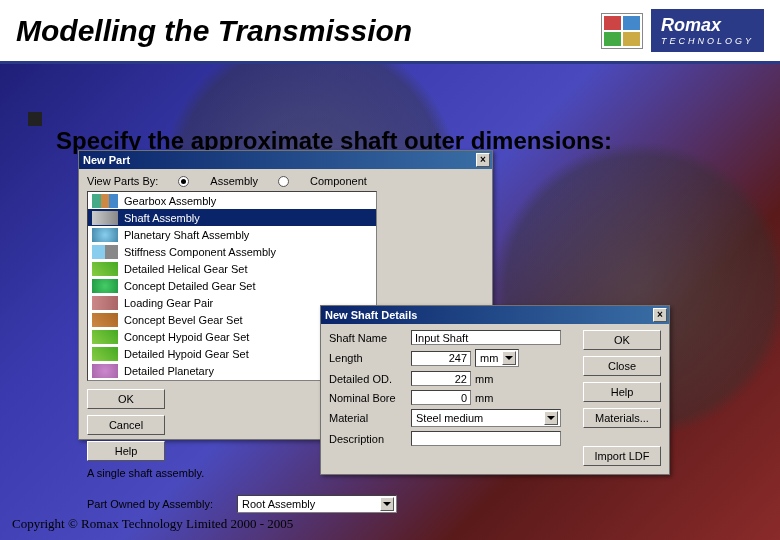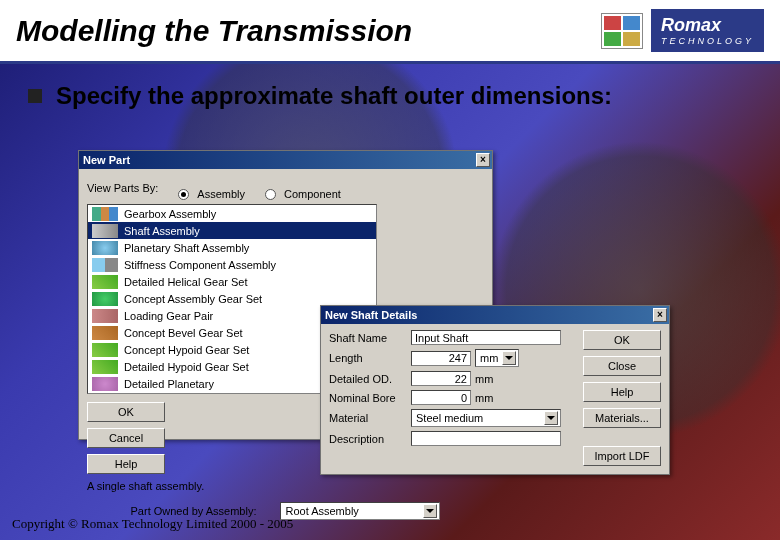--- a/index.html
+++ b/index.html
@@ -28,37 +28,37 @@
     display: grid; grid-template-columns: 1fr 1fr; grid-template-rows: 1fr 1fr; gap: 2px; padding: 2px;
   }
   .logo-grid span:nth-child(1){background:#c44;} .logo-grid span:nth-child(2){background:#48c;}
   .logo-grid span:nth-child(3){background:#4a4;} .logo-grid span:nth-child(4){background:#ca4;}
   .logo-text { color: #fff; background:#2b3a87; padding:6px 10px; font-style:italic; font-weight:bold; font-size:18px; }
   .logo-text small { display:block; font-size:9px; letter-spacing:3px; font-weight:normal; }
   .subtitle-row {
     position: absolute; top: 82px; left: 28px; display: flex; align-items: center; gap: 14px;
   }
   .bullet { width: 14px; height: 14px; background: #222; }
-  .subtitle { font-size: 24px; font-weight: bold; color: #000; background: rgba(255,255,255,.0); }
+  .subtitle { font-size: 24px; font-weight: bold; color: #000; background: rgba(255,255,255,.0); margin-top: 45px; }
   .dialog {
     position: absolute; background: #d4d0c8; border: 1px solid #737373;
     box-shadow: 2px 2px 4px rgba(0,0,0,.4);
     font-family: Tahoma, sans-serif; font-size: 11px;
   }
   .dlg1 { top: 150px; left: 78px; width: 415px; height: 290px; }
   .dlg2 { top: 305px; left: 320px; width: 350px; height: 170px; }
   .titlebar {
     background: linear-gradient(90deg, #0a246a, #3a6ea5);
     color: #fff; height: 18px; display: flex; align-items: center; justify-content: space-between;
     padding: 0 2px 0 4px; font-weight: bold; font-size: 11px;
   }
   .closebtn { width: 14px; height: 14px; background: #d4d0c8; border:1px solid #fff; border-right-color:#555; border-bottom-color:#555; color:#000; font-size:10px; text-align:center; line-height:11px; cursor:pointer; }
   .dlg-body { padding: 6px 8px; }
   .radio-row { display:flex; align-items:center; gap:20px; margin-bottom:4px; }
-  .radio-row label { display:flex; align-items:center; gap:8px;margin-top:13px; }
+  .radio-row label { display:flex; align-items:center; gap:21px; }
   .radio { width:11px; height:11px; border:1px solid #555; border-radius:50%; background:#fff; display:inline-block; position:relative; }
   .radio.checked::after{content:""; position:absolute; width:5px; height:5px; background:#000; border-radius:50%; top:2px; left:2px;}
   .listarea { display:flex; gap:8px;flex-direction:column; }
   .listbox {
     width: 290px; height: 190px; background:#fff; border:1px solid #808080;
     border-top-color:#404040; border-left-color:#404040; overflow:hidden;
   }
   .listitem { display:flex; align-items:center; gap:6px; height:17px; padding:0 4px; }
   .listitem.selected { background:#0a246a; color:#fff; }
   .listicon { width:26px; height:14px; display:inline-block; }
@@ -73,21 +73,21 @@
   .li-hypoid{background:linear-gradient(45deg,#8c4,#4a2);}
   .li-dethyp{background:linear-gradient(45deg,#8c4,#4a2);}
   .li-detplan{background:radial-gradient(circle,#c8c,#a6a);}
   .btncol { display:flex; flex-direction:column; gap:6px; }
   .winbtn {
     width: 78px; height: 20px; background:#d4d0c8;
     border:1px solid #fff; border-right-color:#555; border-bottom-color:#555;
     text-align:center; line-height:18px; cursor:pointer; font-size:11px;
   }
   .descline { margin-top:6px; color:#000; }
-  .bottomrow { display:flex; align-items:center; gap:24px; margin-top:10px;justify-content:center; }
+  .bottomrow { display:flex; align-items:center; gap:24px; margin-top:16px; }
   .combo {
     height:18px; background:#fff; border:1px solid #808080;
     border-top-color:#404040; border-left-color:#404040;
     display:flex; align-items:center; justify-content:space-between; padding:0 2px 0 4px;
   }
   .combo .arrow, .dropdown .arrow {
     width:14px; height:14px; background:#d4d0c8;
     border:1px solid #fff; border-right-color:#555; border-bottom-color:#555;
     display:flex; align-items:center; justify-content:center;
   }
@@ -168,21 +168,21 @@
         <div class="listitem">
             <span class="listicon li-stiff"></span>
             <span>Stiffness Component Assembly</span>
           </div>
         <div class="listitem">
             <span class="listicon li-helical"></span>
             <span>Detailed Helical Gear Set</span>
           </div>
         <div class="listitem">
             <span class="listicon li-concept"></span>
-            <span>Concept Assembly Gear Set</span>
+            <span>Concept Detailed Gear Set</span>
           </div>
         <div class="listitem">
             <span class="listicon li-loadpair"></span>
             <span>Loading Gear Pair</span>
           </div>
         <div class="listitem">
             <span class="listicon li-bevel"></span>
             <span>Concept Bevel Gear Set</span>
           </div>
         <div class="listitem">

